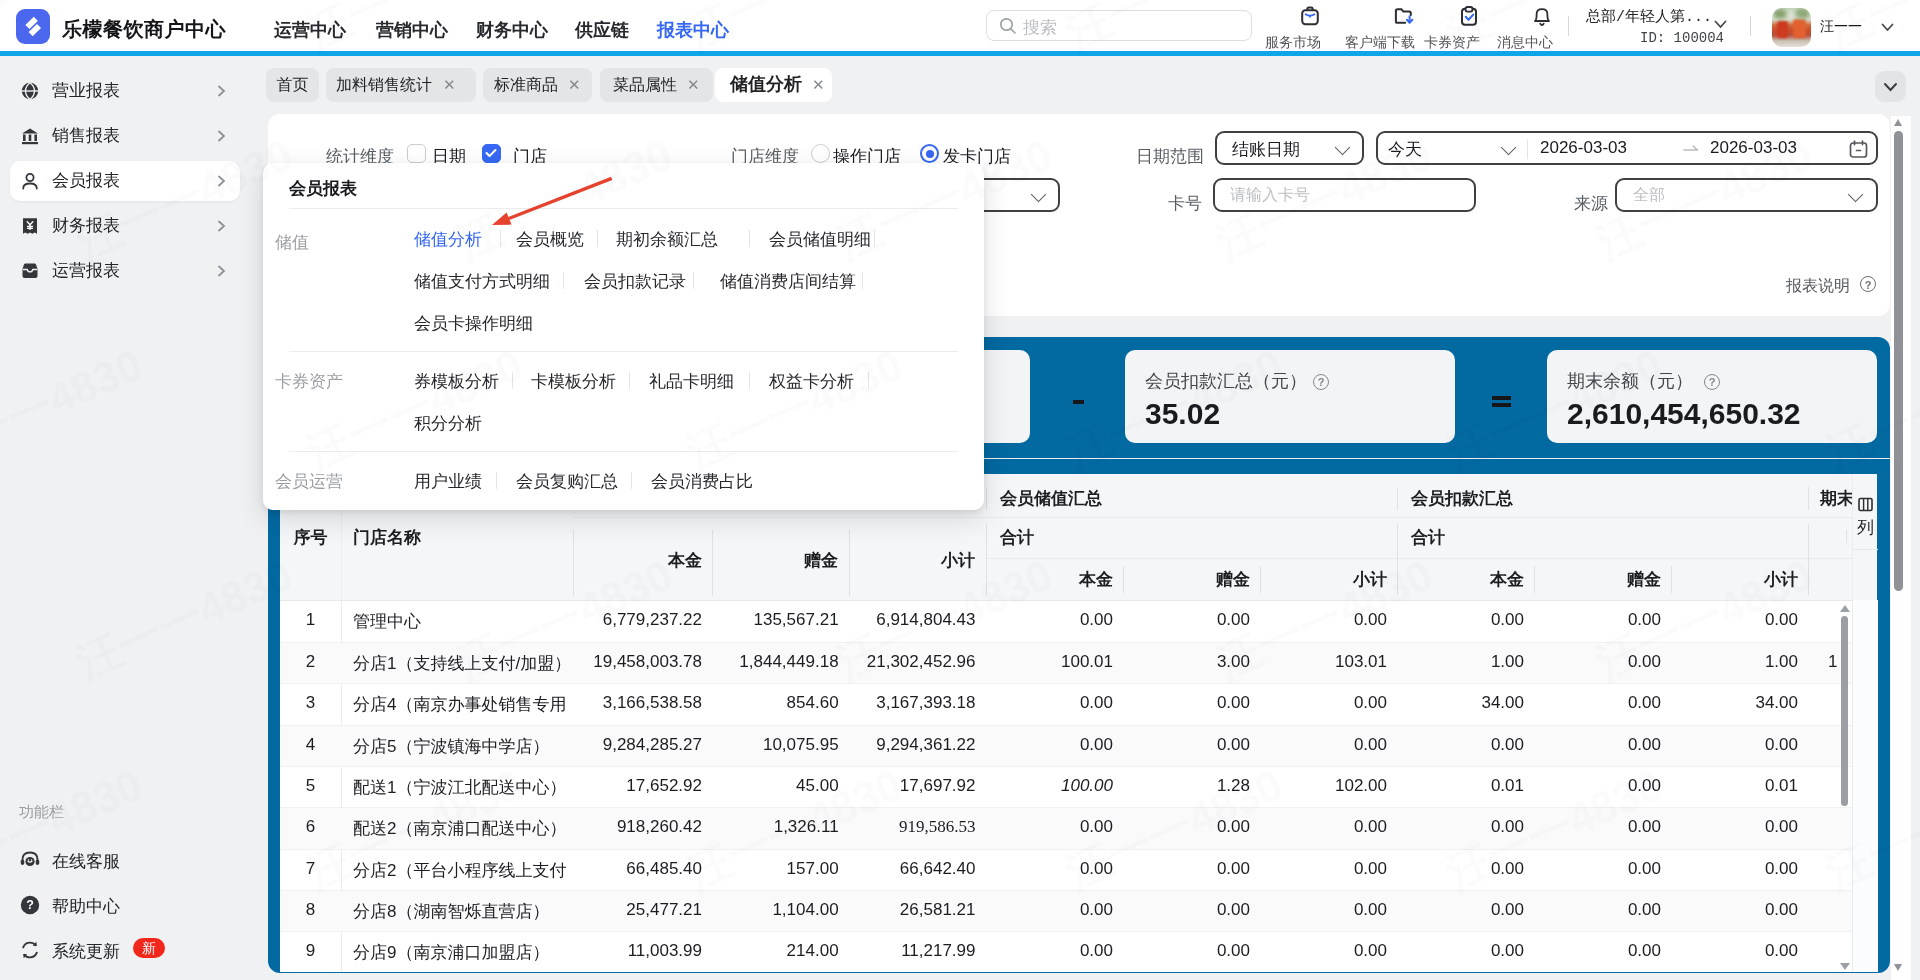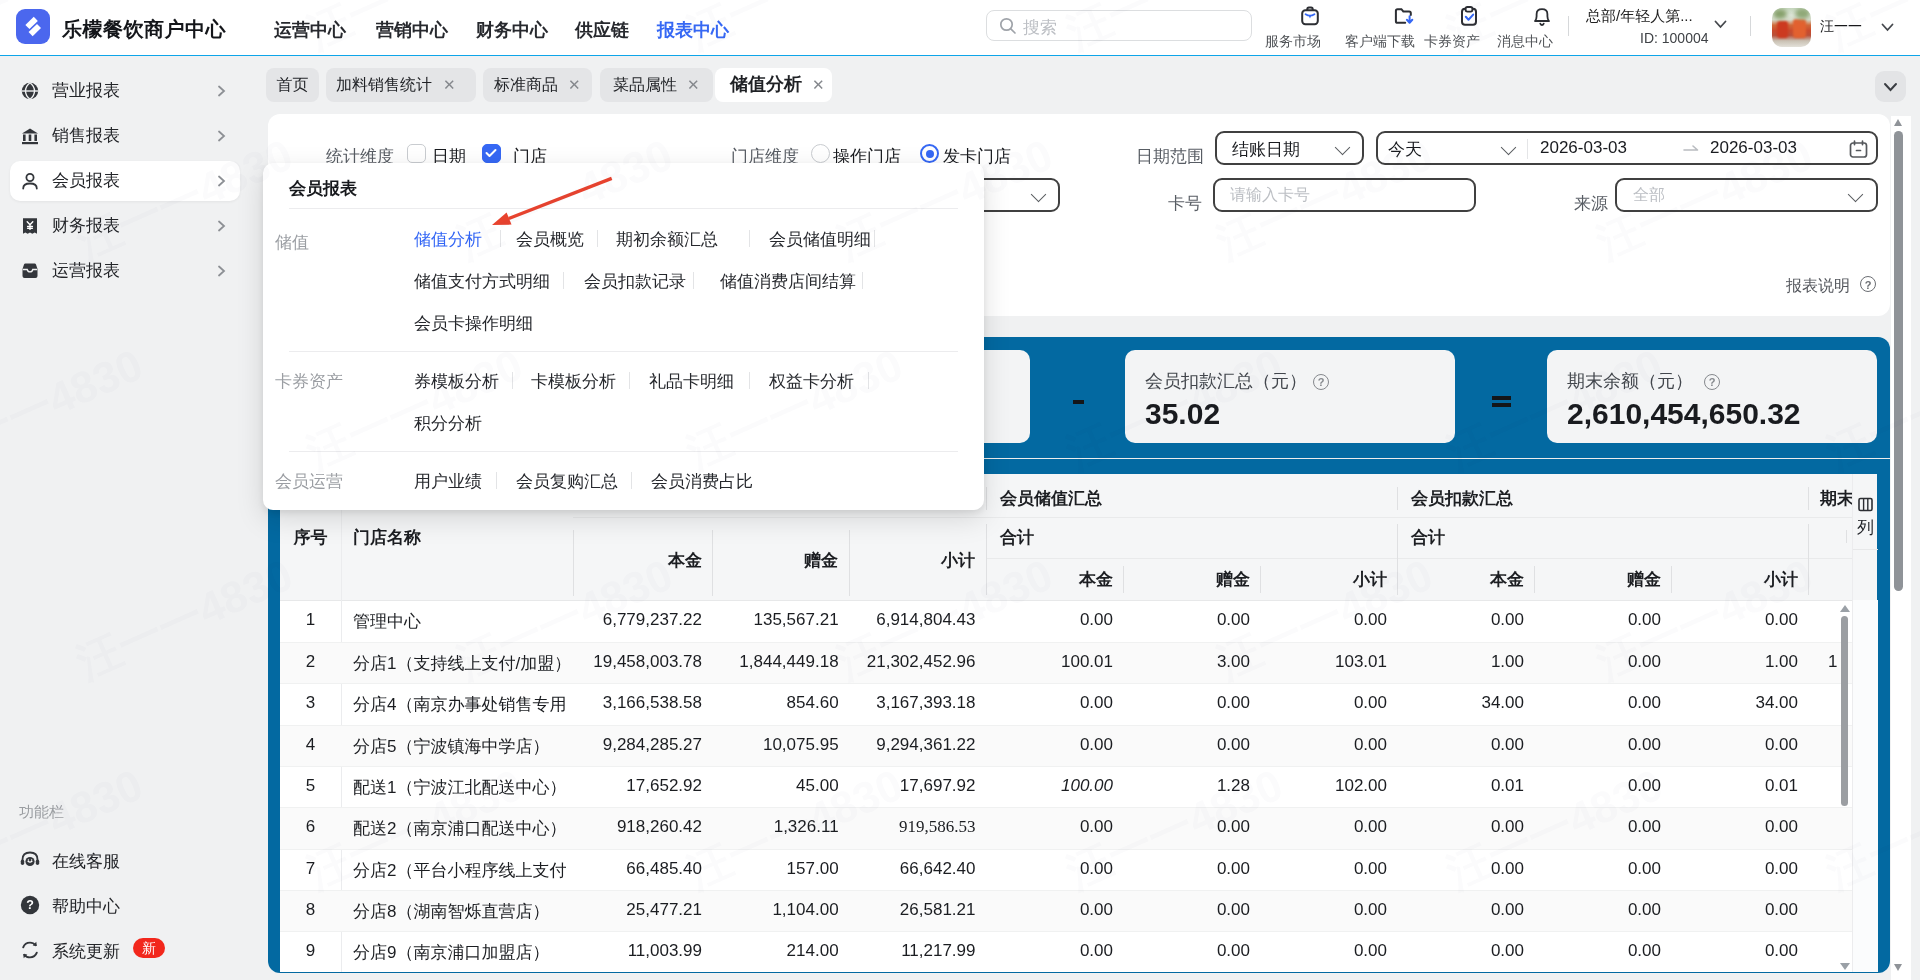--- a/index.html
+++ b/index.html
@@ -1,20 +1,20 @@
 <!DOCTYPE html>
 <html><head>
 <meta charset="utf-8">
 <style>
 * { margin:0; padding:0; box-sizing:border-box; }
 html,body { width:1920px; height:980px; overflow:hidden; font-family:"Liberation Sans",sans-serif; }
 body { background:#f0f1f2; position:relative; color:#1b1d21; }
 
 
-#nav { position:absolute; left:0; top:0; width:1920px; height:56px; background:#fff; border-bottom:1px solid #0ea5e9; z-index:40; }
+#nav { position:absolute; left:0; top:0; width:1920px; height:56px; background:#fff; border-bottom:5px solid #0ea5e9; z-index:40;font-family:Liberation Mono, monospace; }
 #logo { position:absolute; left:16px; top:9px; width:34px; height:35px; border-radius:9px; background:#4b67ee; }
 #brand { position:absolute; left:62px; top:16px; font-size:20px; font-weight:700; color:#14161a; letter-spacing:0.5px;}
 .navitem { position:absolute; top:18px; font-size:18px; font-weight:600; color:#27292e; }
 #search { position:absolute; left:986px; top:10px; width:266px; height:31px; border:1px solid #dcdee0; border-radius:8px; background:#fff; }
 #search .ph { position:absolute; left:36px; top:5px; font-size:17px; color:#bcbfc4; }
 .icnbtn { position:absolute; top:5px; text-align:right; }
 .icnbtn .lbl { font-size:14px; color:#505357; margin-top:2px; }
 .vdiv { position:absolute; top:16px; width:1px; height:20px; background:#d6d8da; }
 #acct1 { position:absolute; left:1586px; top:7px; width:120px; font-size:15px; color:#222; white-space:nowrap; }
 #acct2 { position:absolute; left:1640px; top:30px; font-size:14px; color:#3f4246; }

